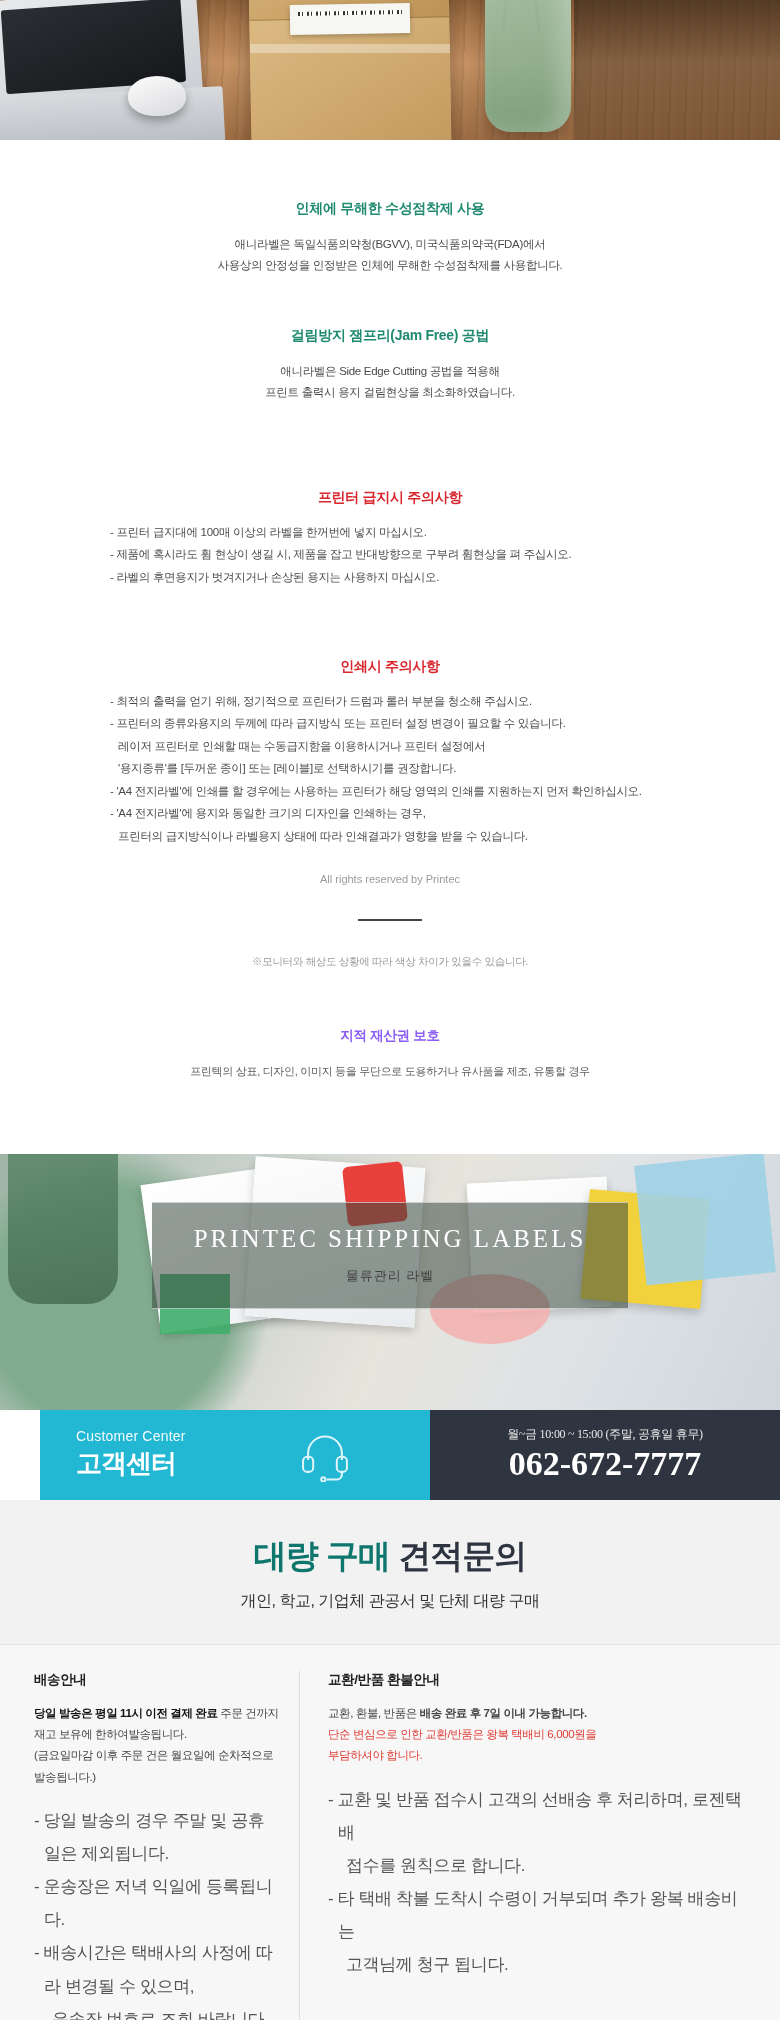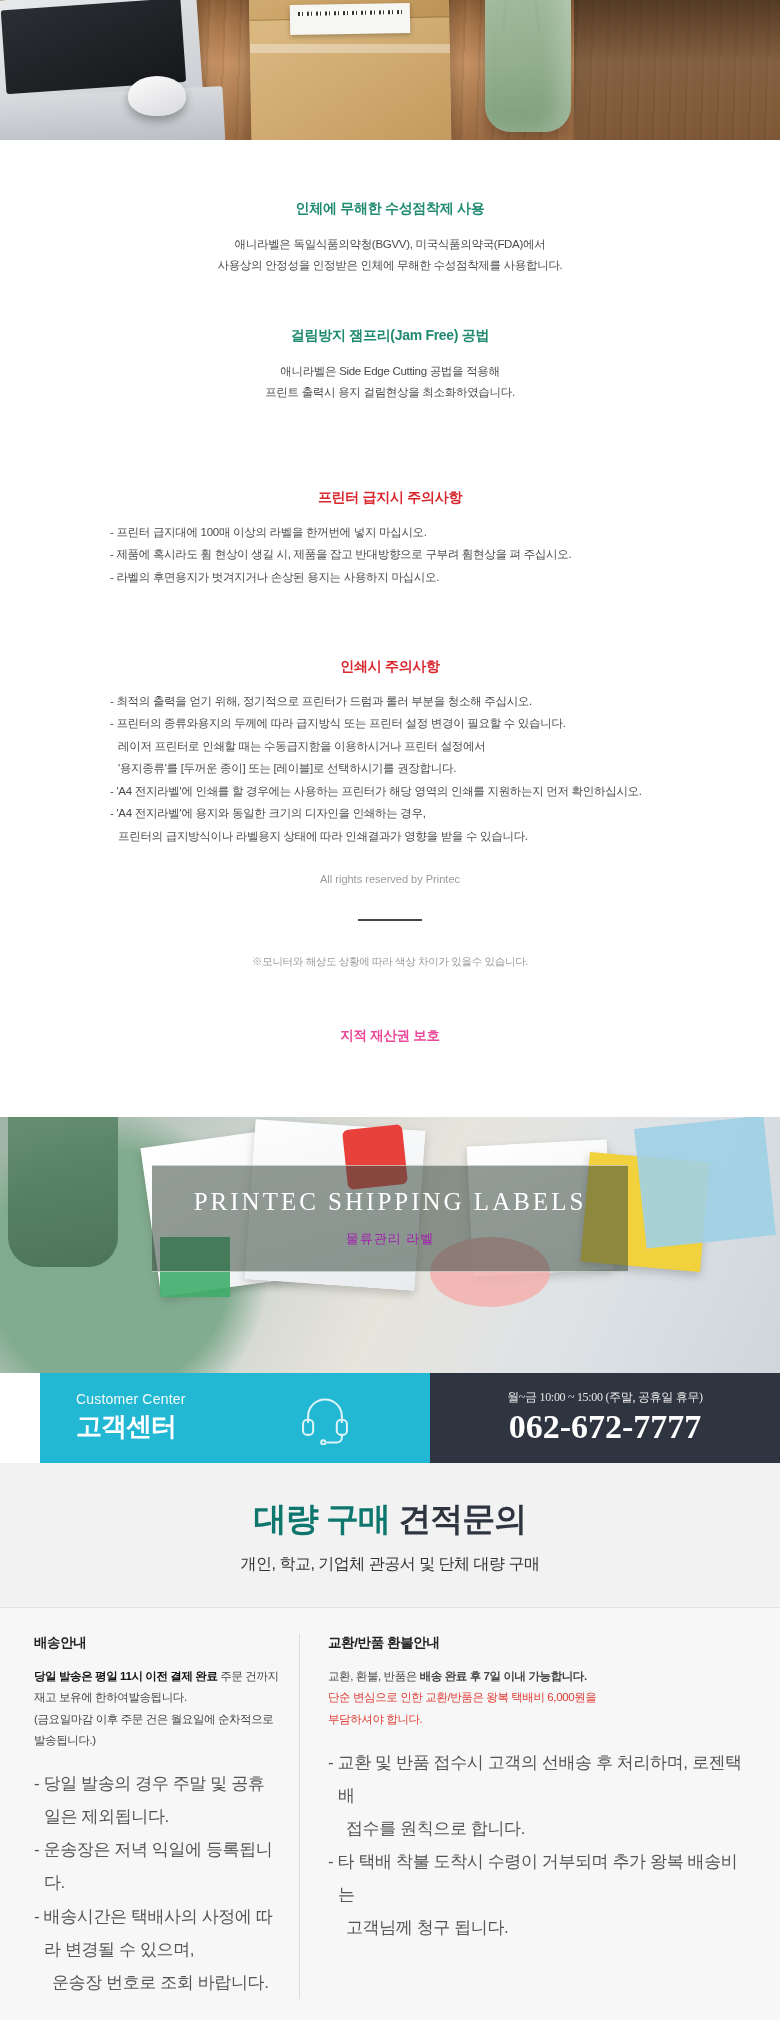--- a/index.html
+++ b/index.html
@@ -115,21 +115,21 @@
   .rights{
     margin-top:26px;text-align:center;color:#9a9a9a;font-size:11px;letter-spacing:0;
   }
   .divider{
     width:64px;height:2px;background:#444;margin:34px auto 0 auto;
   }
   .note{
     text-align:center;color:#9a9a9a;font-size:10.5px;margin-top:34px;letter-spacing:-0.3px;
   }
   .ip-title{
-    text-align:center;color:#ec4899;font-size:13.5px;font-weight:bold;margin-top:58px;letter-spacing:-0.3px;
+    text-align:center;color:#8b5cf6;font-size:13.5px;font-weight:bold;margin-top:58px;letter-spacing:-0.3px;
   }
   .ip-body{
     text-align:center;color:#5a5a5a;font-size:11px;line-height:1.9;margin-top:16px;letter-spacing:-0.3px;
   }
 
   
   .banner{
     position:relative;height:256px;margin-top:72px;overflow:hidden;
     background:#cfd7cf;
   }
@@ -159,21 +159,21 @@
     position:absolute;left:152px;top:48px;width:476px;height:105px;
     background:rgba(58,74,64,.55);
     border-top:1px solid rgba(255,255,255,.55);
     border-bottom:1px solid rgba(255,255,255,.55);
   }
   .banner .btitle{
     position:absolute;left:0;right:0;top:22px;text-align:center;color:#fff;
     font-family:"Liberation Serif", serif;font-size:25px;letter-spacing:3px;
   }
   .banner .bsub{
-    position:absolute;left:0;right:0;top:64px;text-align:center;color:#a21caf;
+    position:absolute;left:0;right:0;top:64px;text-align:center;color:#404040;
     font-size:13px;letter-spacing:1px;
   }
 
   
   .cc{height:90px;display:flex;margin-left:40px;}
   .cc-left{
     width:390px;background:#22b7d3;color:#fff;position:relative;
     display:flex;flex-direction:column;justify-content:center;padding-left:36px;box-sizing:border-box;
   }
   .cc-left .en{font-size:14px;opacity:.95;letter-spacing:.2px;}
@@ -271,20 +271,21 @@
       <p class="li sub">프린터의 급지방식이나 라벨용지 상태에 따라 인쇄결과가 영향을 받을 수 있습니다.</p>
     </div>
 
     <p class="rights">All rights reserved by Printec</p>
 
     <div class="divider"></div>
 
     <p class="note">※모니터와 해상도 상황에 따라 색상 차이가 있을수 있습니다.</p>
 
     <h3 class="ip-title">지적 재산권 보호</h3>
+    <p class="ip-body">프린텍의 상표, 디자인, 이미지 등을 무단으로 도용하거나 유사품을 제조, 유통할 경우</p>
   </div>
 
   <div class="banner">
     <div class="bg"></div>
     <div class="glass"></div>
     <div class="sheet s1"></div>
     <div class="sheet s2"></div>
     <div class="red"></div>
     <div class="sheet s3"></div>
     <div class="y"></div>

